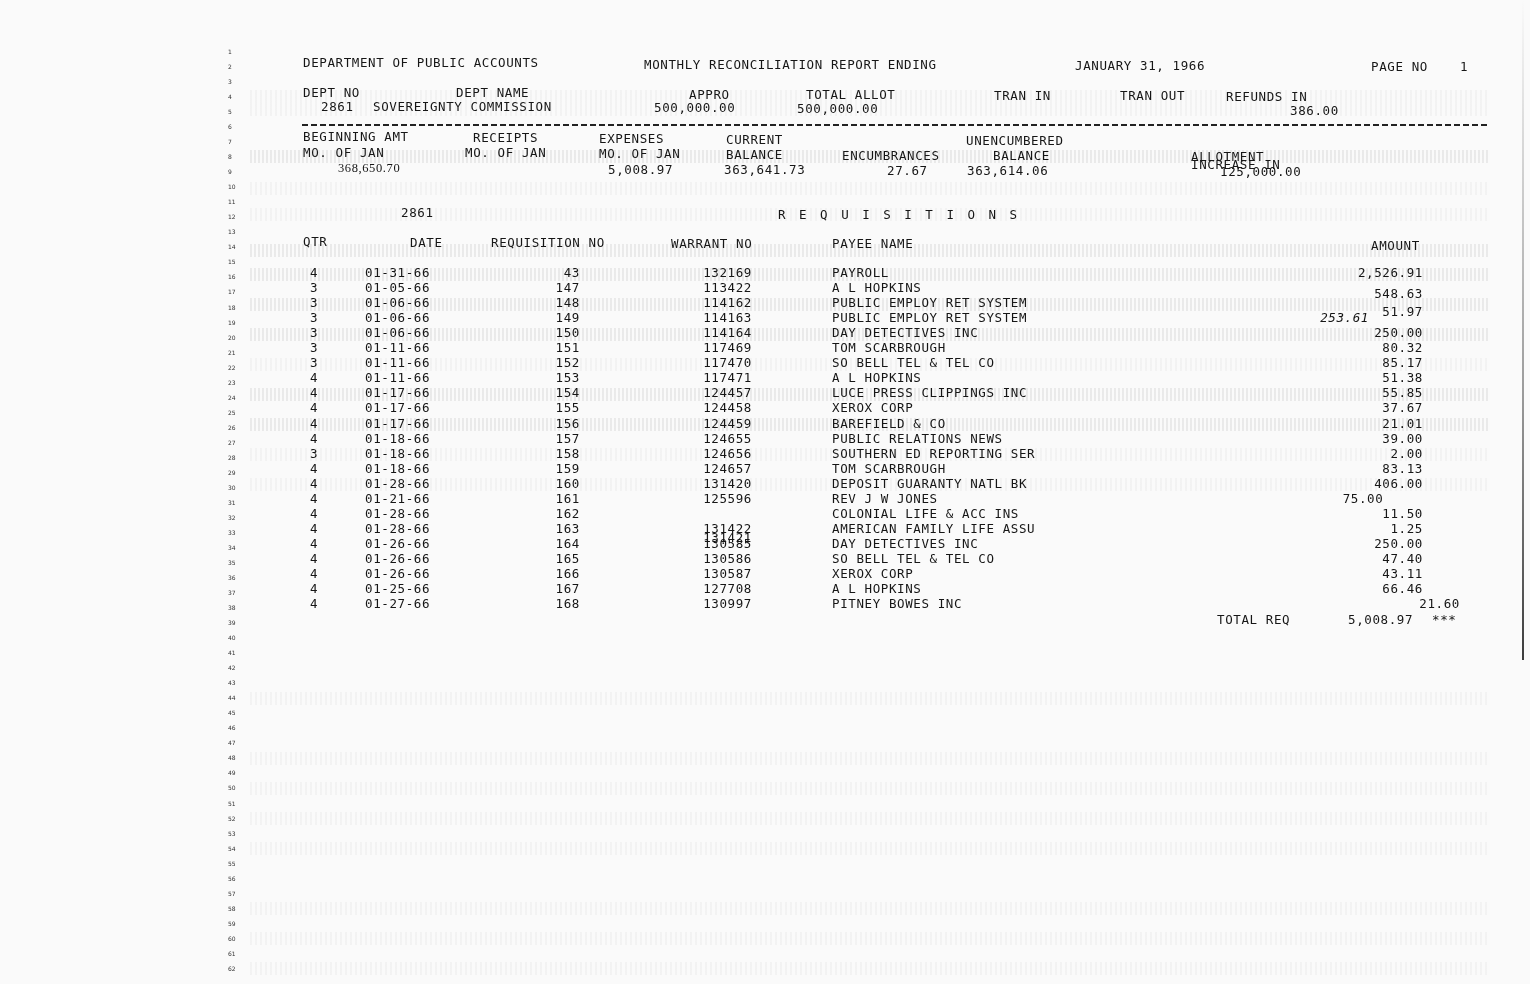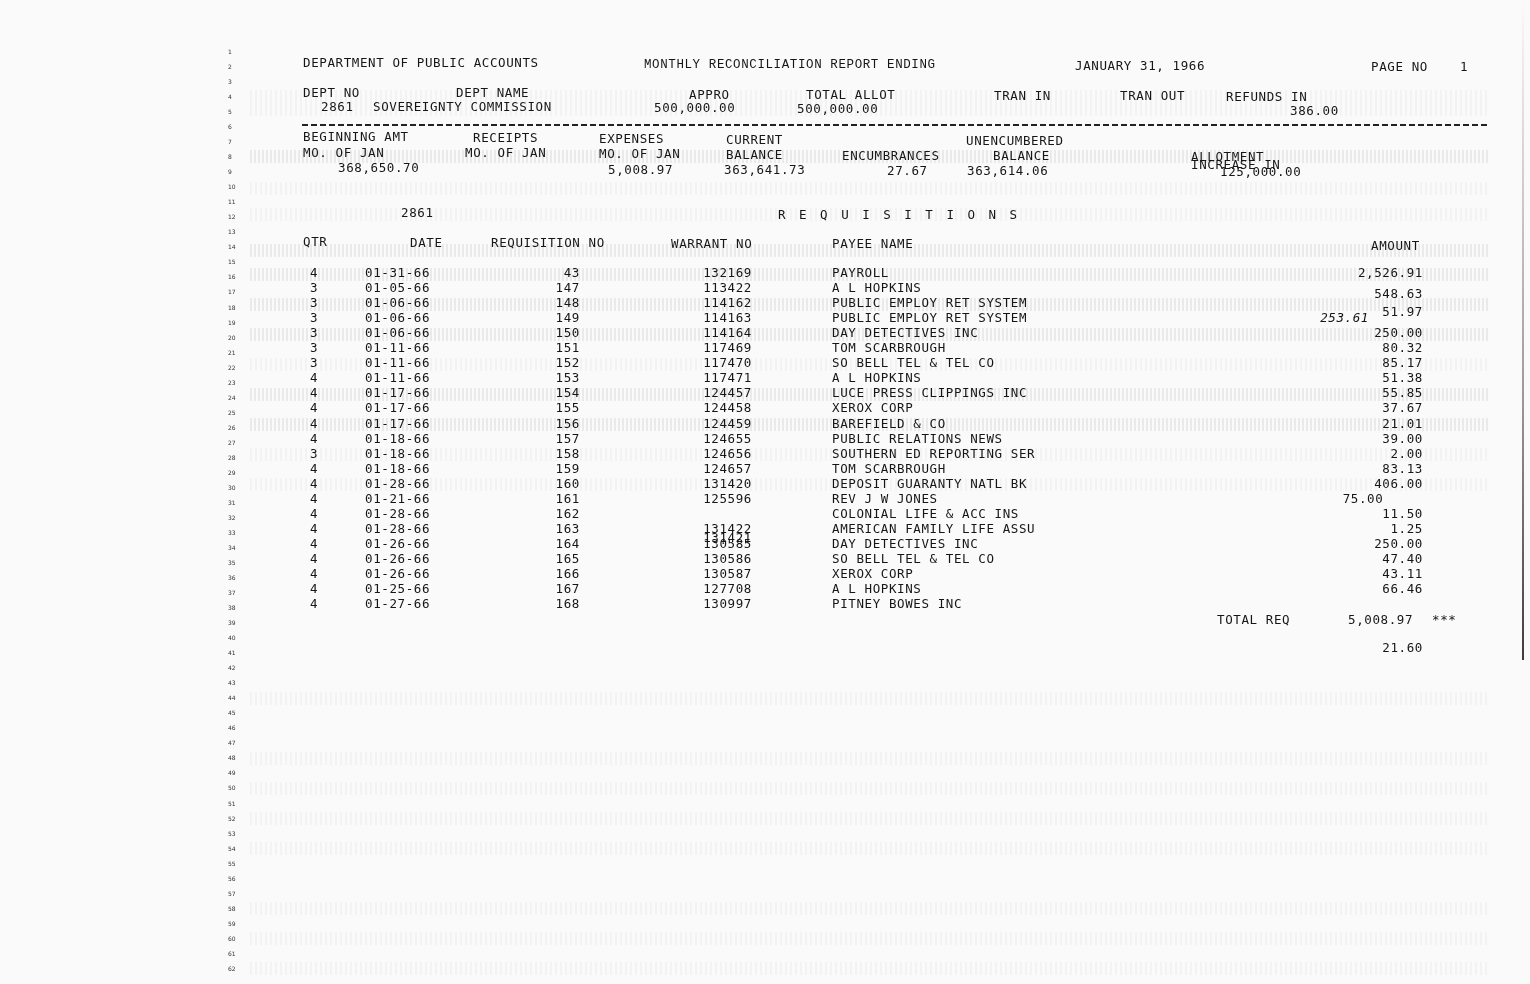--- a/index.html
+++ b/index.html
@@ -158,21 +158,21 @@
       <div class="linenum" style="top: 874.65px;">56</div>
       <div class="linenum" style="top: 889.68px;">57</div>
       <div class="linenum" style="top: 904.71px;">58</div>
       <div class="linenum" style="top: 919.74px;">59</div>
       <div class="linenum" style="top: 934.77px;">60</div>
       <div class="linenum" style="top: 949.8px;">61</div>
       <div class="linenum" style="top: 964.83px;">62</div>
     </div>
 
   <div class="t" style="left:303px; top:56px;">DEPARTMENT OF PUBLIC ACCOUNTS</div>
-  <div class="t" style="left:644px; top:58px;font-family:Liberation Mono, monospace;">MONTHLY RECONCILIATION REPORT ENDING</div>
+  <div class="t" style="left:644px; top:58px;">MONTHLY RECONCILIATION REPORT ENDING</div>
   <div class="t" style="left:1075px; top:59px;">JANUARY 31, 1966</div>
   <div class="t" style="left:1371px; top:60px;">PAGE NO</div>
   <div class="t" style="left:1460px; top:60px;">1</div>
 
   <div class="t" style="left:303px; top:86px;">DEPT NO</div>
   <div class="t" style="left:456px; top:86px;">DEPT NAME</div>
   <div class="t" style="left:689px; top:88px;">APPRO</div>
   <div class="t" style="left:806px; top:88px;">TOTAL ALLOT</div>
   <div class="t" style="left:994px; top:89px;">TRAN IN</div>
   <div class="t" style="left:1120px; top:89px;">TRAN OUT</div>
@@ -193,21 +193,21 @@
   <div class="t" style="left:599px; top:132px;">EXPENSES</div>
   <div class="t" style="left:599px; top:147px;">MO. OF JAN</div>
   <div class="t" style="left:726px; top:133px;">CURRENT</div>
   <div class="t" style="left:726px; top:148px;">BALANCE</div>
   <div class="t" style="left:842px; top:149px;">ENCUMBRANCES</div>
   <div class="t" style="left:966px; top:134px;">UNENCUMBERED</div>
   <div class="t" style="left:993px; top:149px;">BALANCE</div>
   <div class="t" style="left:1191px; top:135px;margin-top:23px;">INCREASE IN</div>
   <div class="t" style="left:1191px; top:150px;">ALLOTMENT</div>
 
-  <div class="t" style="left:338px; top:161px;">368,650.70</div>
+  <div class="t" style="left:338px; top:161px;font-family:Liberation Serif, serif;">368,650.70</div>
   <div class="t" style="left:608px; top:163px;">5,008.97</div>
   <div class="t" style="left:724px; top:163px;">363,641.73</div>
   <div class="t" style="left:887px; top:164px;">27.67</div>
   <div class="t" style="left:967px; top:164px;">363,614.06</div>
   <div class="t" style="left:1220px; top:165px;">125,000.00</div>
 
   <div class="t" style="left:401px; top:206px;">2861</div>
   <div class="t spaced" style="left:778px; top:208px; letter-spacing:3px;">R E Q U I S I T I O N S</div>
 
   <div class="t" style="left:303px; top:235px;">QTR</div>
@@ -393,21 +393,21 @@
         <div class="t war" style="left: 682px; top: 582.05px;">127708</div>
         <div class="t" style="left: 832px; top: 582.05px;">A L HOPKINS</div>
         <div class="t amt" style="left: 1303px; top: 582.05px;">66.46</div>
       </div>
       <div>
         <div class="t" style="left: 310px; top: 597.1px;">4</div>
         <div class="t" style="left: 365px; top: 597.1px;">01-27-66</div>
         <div class="t req" style="left: 520px; top: 597.1px;">168</div>
         <div class="t war" style="left: 682px; top: 597.1px;">130997</div>
         <div class="t" style="left: 832px; top: 597.1px;">PITNEY BOWES INC</div>
-        <div class="t amt" style="left: 1303px; top: 597.1px; margin-top: 44px;">21.60</div>
+        <div class="t amt" style="left: 1340px; top: 597.1px;">21.60</div>
       </div>
     </div>
 
   <div class="t" style="left:1217px; top:613px;">TOTAL REQ</div>
   <div class="t" style="left:1348px; top:613px;">5,008.97</div>
   <div class="t" style="left:1432px; top:613px;">***</div>
 
   <div class="edge-mark"></div>
 </div>
 

